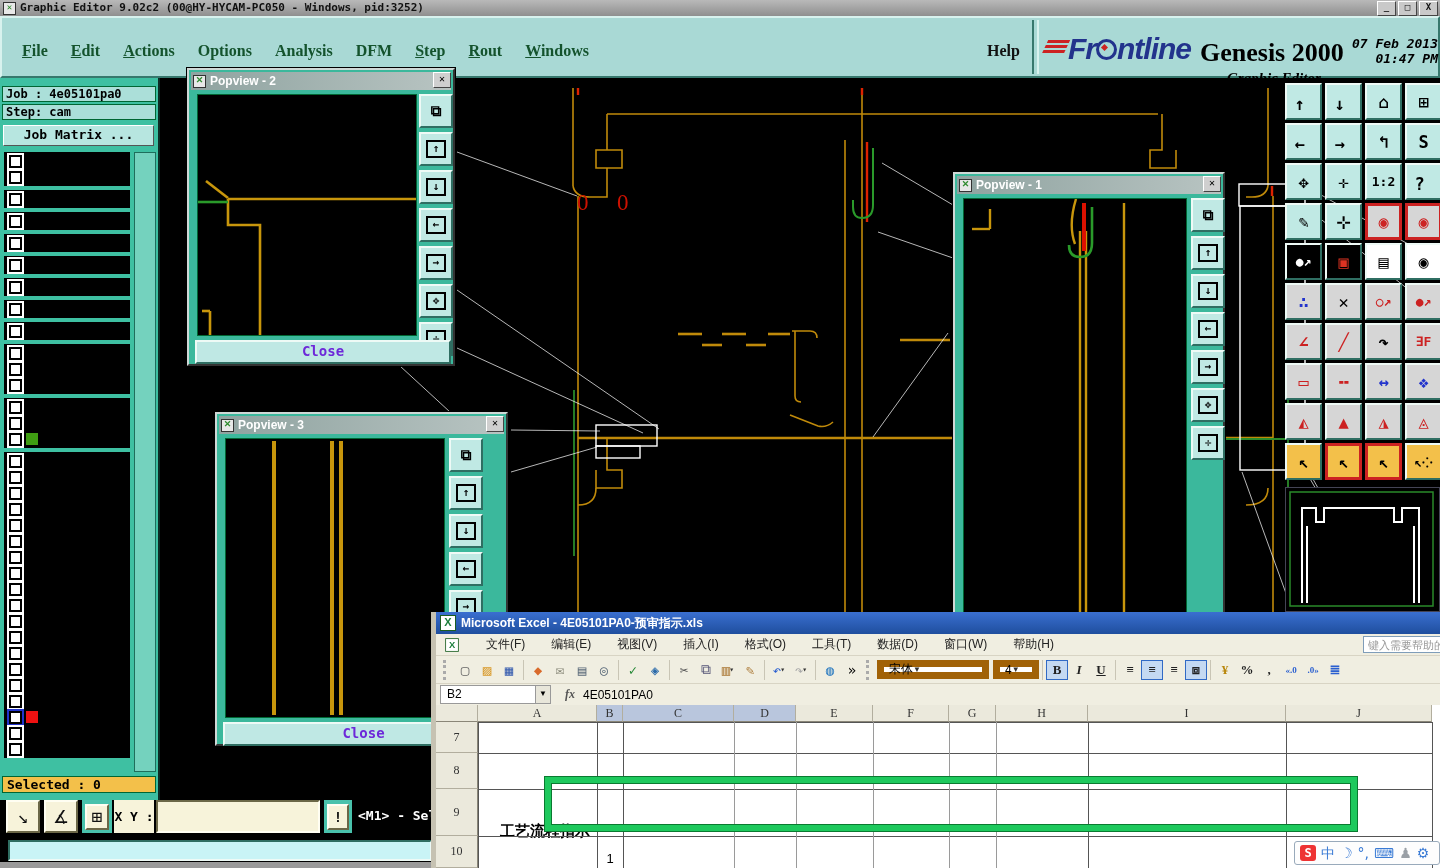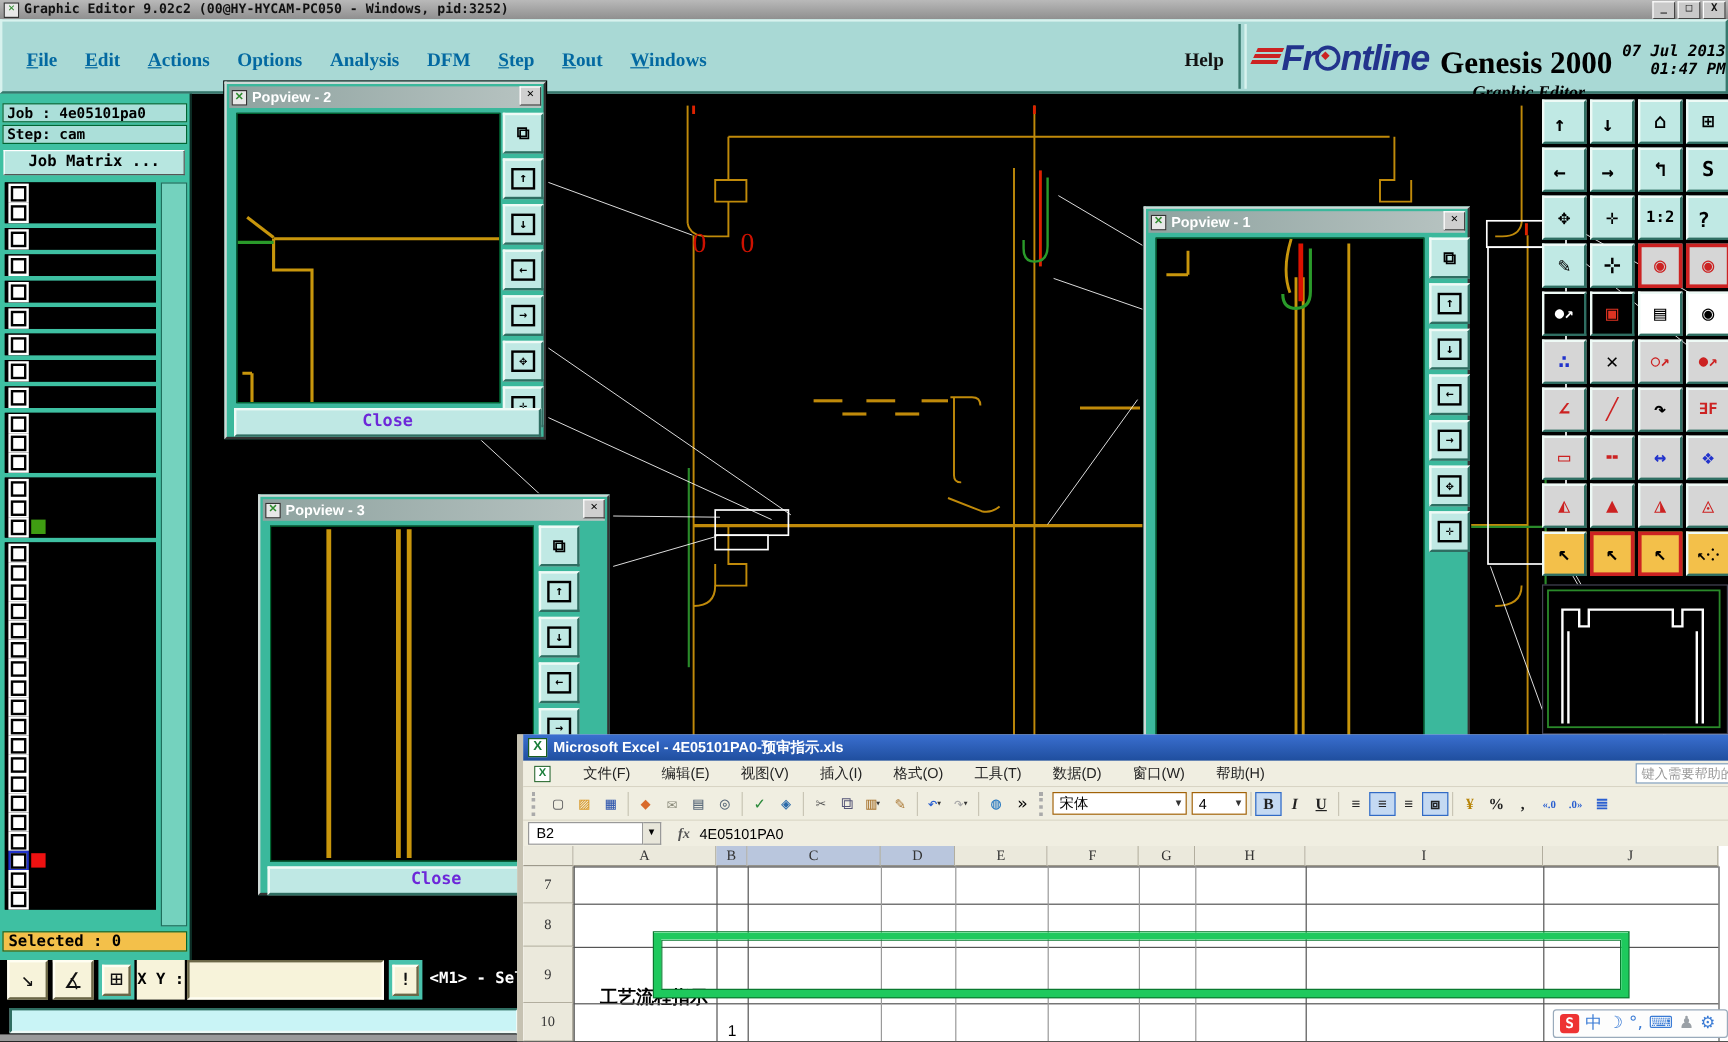--- a/index.html
+++ b/index.html
@@ -10,21 +10,21 @@
   .bout{border-top:2px solid #eefaf6;border-left:2px solid #eefaf6;border-right:2px solid #2f6e62;border-bottom:2px solid #2f6e62;}
   .gbout{border-top:1px solid #fff;border-left:1px solid #fff;border-right:1px solid #555;border-bottom:1px solid #555;}
   
   .gtitle{left:0;top:0;width:1440px;height:16px;background:linear-gradient(#b9b9b9,#8f8f8f);
           color:#111;font-weight:bold;font-size:11px;line-height:16px;display:flex;align-items:center;gap:4px;padding-left:3px;box-sizing:border-box;}
   .gtico{width:11px;height:11px;background:#e8e8e8;border:1px solid #333;color:#2e8b2e;font-size:9px;line-height:9px;text-align:center;font-weight:bold;}
   .wbtns{position:absolute;right:2px;top:1px;display:flex;gap:2px;}
   .wbtn{width:17px;height:13px;background:#c9c9c9;border:1px solid #fff;border-right-color:#444;border-bottom-color:#444;
         font-size:9px;line-height:11px;text-align:center;font-weight:bold;color:#111;}
   .gmenu{left:0;top:16px;width:1440px;height:62px;background:#a9d9d5;border:2px solid #d8f2ee;border-right-color:#37786d;border-bottom-color:#37786d;box-sizing:border-box;}
-  .menurow{position:absolute;left:20px;top:24px;display:flex;gap:23px;font-family:"Liberation Serif",serif;font-size:16px;font-weight:bold;color:#0369a1;}
+  .menurow{position:absolute;left:20px;top:24px;display:flex;gap:23px;font-family:"Liberation Serif",serif;font-size:16px;font-weight:bold;color:#14532d;}
   .menurow span u{text-decoration:underline;}
   .helpitem{position:absolute;left:985px;top:24px;font-family:"Liberation Serif",serif;font-size:16px;font-weight:bold;color:#111;}
   .logosep{position:absolute;left:1030px;top:2px;width:3px;height:54px;border-left:2px solid #37786d;border-right:2px solid #d8f2ee;}
   .frontline{position:absolute;left:1042px;top:14px;display:flex;align-items:center;}
   .speed{display:inline-block;width:22px;height:18px;background:
      linear-gradient(#cc2222 0 3px,transparent 3px 5px,#cc2222 5px 8px,transparent 8px 10px,#cc2222 10px 13px,transparent 13px);
      transform:skewX(-25deg);margin-right:2px;}
   .fl-text{font-family:"Liberation Sans",sans-serif;font-style:italic;font-weight:bold;font-size:30px;color:#22338c;letter-spacing:-1px;}
   .fo{display:inline-block;width:15px;height:15px;border:3px solid #22338c;border-radius:50%;position:relative;top:1px;}
   .fo::after{content:'';position:absolute;left:3px;top:3px;width:5px;height:5px;background:#cc2222;transform:rotate(45deg);}
@@ -75,22 +75,22 @@
           color:#fff;font-family:"Liberation Sans",sans-serif;font-weight:bold;font-size:12px;}
   .xlico{width:14px;height:14px;background:#fff;border:1px solid #1b5e20;color:#1a7e3a;font-weight:bold;font-size:11px;line-height:13px;text-align:center;}
   .xmenu{position:absolute;left:0;top:22px;width:100%;height:22px;background:#f0eee1;border-bottom:1px solid #d8d4c4;display:flex;align-items:center;gap:26px;
          font-family:"Liberation Sans",sans-serif;font-size:12px;color:#222;padding-left:8px;box-sizing:border-box;}
   .helpbox{position:absolute;left:927px;top:24px;width:82px;height:17px;background:#fff;border:1px solid #7f9db9;color:#999;font-size:11px;line-height:16px;padding-left:4px;overflow:hidden;white-space:nowrap;box-sizing:border-box;font-family:"Liberation Sans",sans-serif;}
   .xtools{position:absolute;left:0;top:44px;width:100%;height:28px;background:#f0eee1;border-bottom:1px solid #d8d4c4;display:flex;align-items:center;padding-left:4px;box-sizing:border-box;}
   .xico{width:22px;height:22px;display:flex;align-items:center;justify-content:center;font-size:14px;flex:0 0 auto;}
   .xico .dd{font-size:8px;color:#333;margin-left:-1px;}
   .xsep{width:1px;height:20px;background:#c9c5b5;margin:0 3px;flex:0 0 auto;}
   .xhandle{width:5px;height:20px;border-left:3px dotted #aaa;margin:0 3px;flex:0 0 auto;}
-  .combo{height:19px;background:#fff;border:1px solid #a16207;font-size:12px;font-family:"Liberation Sans",sans-serif;
-         display:flex;align-items:center;justify-content:space-between;padding:0 2px 0 5px;box-sizing:border-box;flex:0 0 auto;}
+  .combo{height:19px;background:#fff;border:7px solid #a16207;font-size:12px;font-family:"Liberation Sans",sans-serif;
+         display:flex;align-items:center;padding:0 2px 0 5px;box-sizing:border-box;flex:0 0 auto;}
   .combo .dd{font-size:8px;color:#333;}
   .fmt{width:22px;height:20px;display:flex;align-items:center;justify-content:center;font-size:13px;color:#222;box-sizing:border-box;flex:0 0 auto;font-family:"Liberation Serif",serif;font-weight:bold;}
   .fmt.active{border:1px solid #316ac5;background:#c4d9f2;}
   .xformula{position:absolute;left:0;top:72px;width:100%;height:21px;background:#f0eee1;border-bottom:1px solid #b8b4a4;display:flex;align-items:center;font-family:"Liberation Sans",sans-serif;font-size:12px;}
   .namebox{width:88px;height:17px;background:#fff;border:1px solid #999;margin-left:4px;padding-left:6px;line-height:16px;}
   .nbdd{width:14px;height:17px;background:#e8e6da;border:1px solid #999;border-left:none;font-size:8px;text-align:center;line-height:16px;}
   .fx{font-family:"Liberation Serif",serif;font-style:italic;font-weight:bold;color:#555;margin:0 8px 0 14px;}
   .sheet{position:absolute;left:0;top:93px;width:100%;height:163px;background:#fff;overflow:hidden;}
   .chead{position:absolute;top:0;height:17px;background:#ebe9dc;border-right:1px solid #b2ae9e;border-bottom:1px solid #8a8678;
          font-family:"Liberation Serif",serif;font-size:12px;color:#333;text-align:center;line-height:16px;box-sizing:border-box;}
@@ -206,21 +206,21 @@
       </div>
     <div class="helpitem">Help</div>
     <div class="logosep"></div>
     <div class="frontline">
       <span class="speed"></span>
       <span class="fl-text">Fr<span class="fo"></span>ntline</span>
     </div>
     <div class="genesis">Genesis 2000</div>
     <div class="gsub">Graphic Editor</div>
     <div class="gdate">
-      <span>07 Jul 2013</span><br><span>01:47 PM</span>
+      <span>07 Feb 2013</span><br><span>01:47 PM</span>
     </div>
   </div>
 
   <div class="abs sidebar" style="z-index:6;">
     <div class="sbox" style="top:8px;">Job : 4e05101pa0</div>
     <div class="sbox" style="top:26px;">Step: cam</div>
     <div class="matrixbtn gbout">Job Matrix ...</div>
     <div class="layers" id="layer-list">
         <div class="lgroup">
           <div class="lrow">

